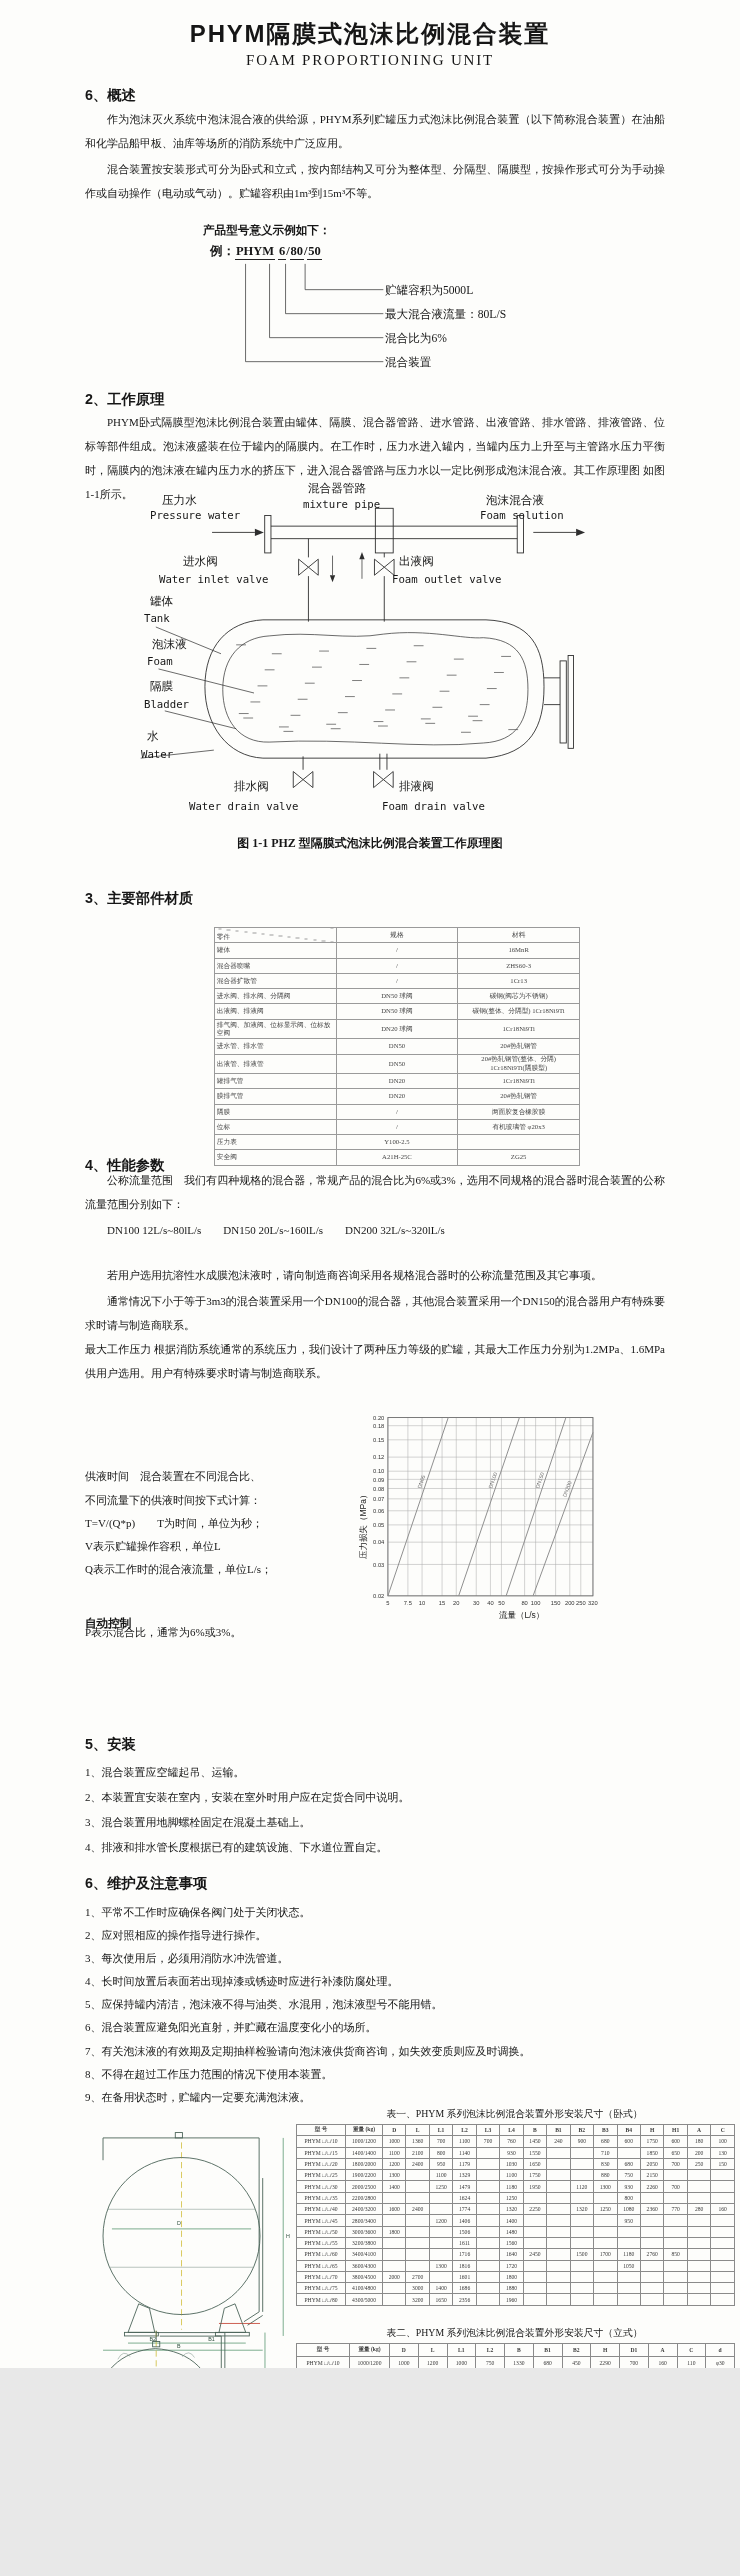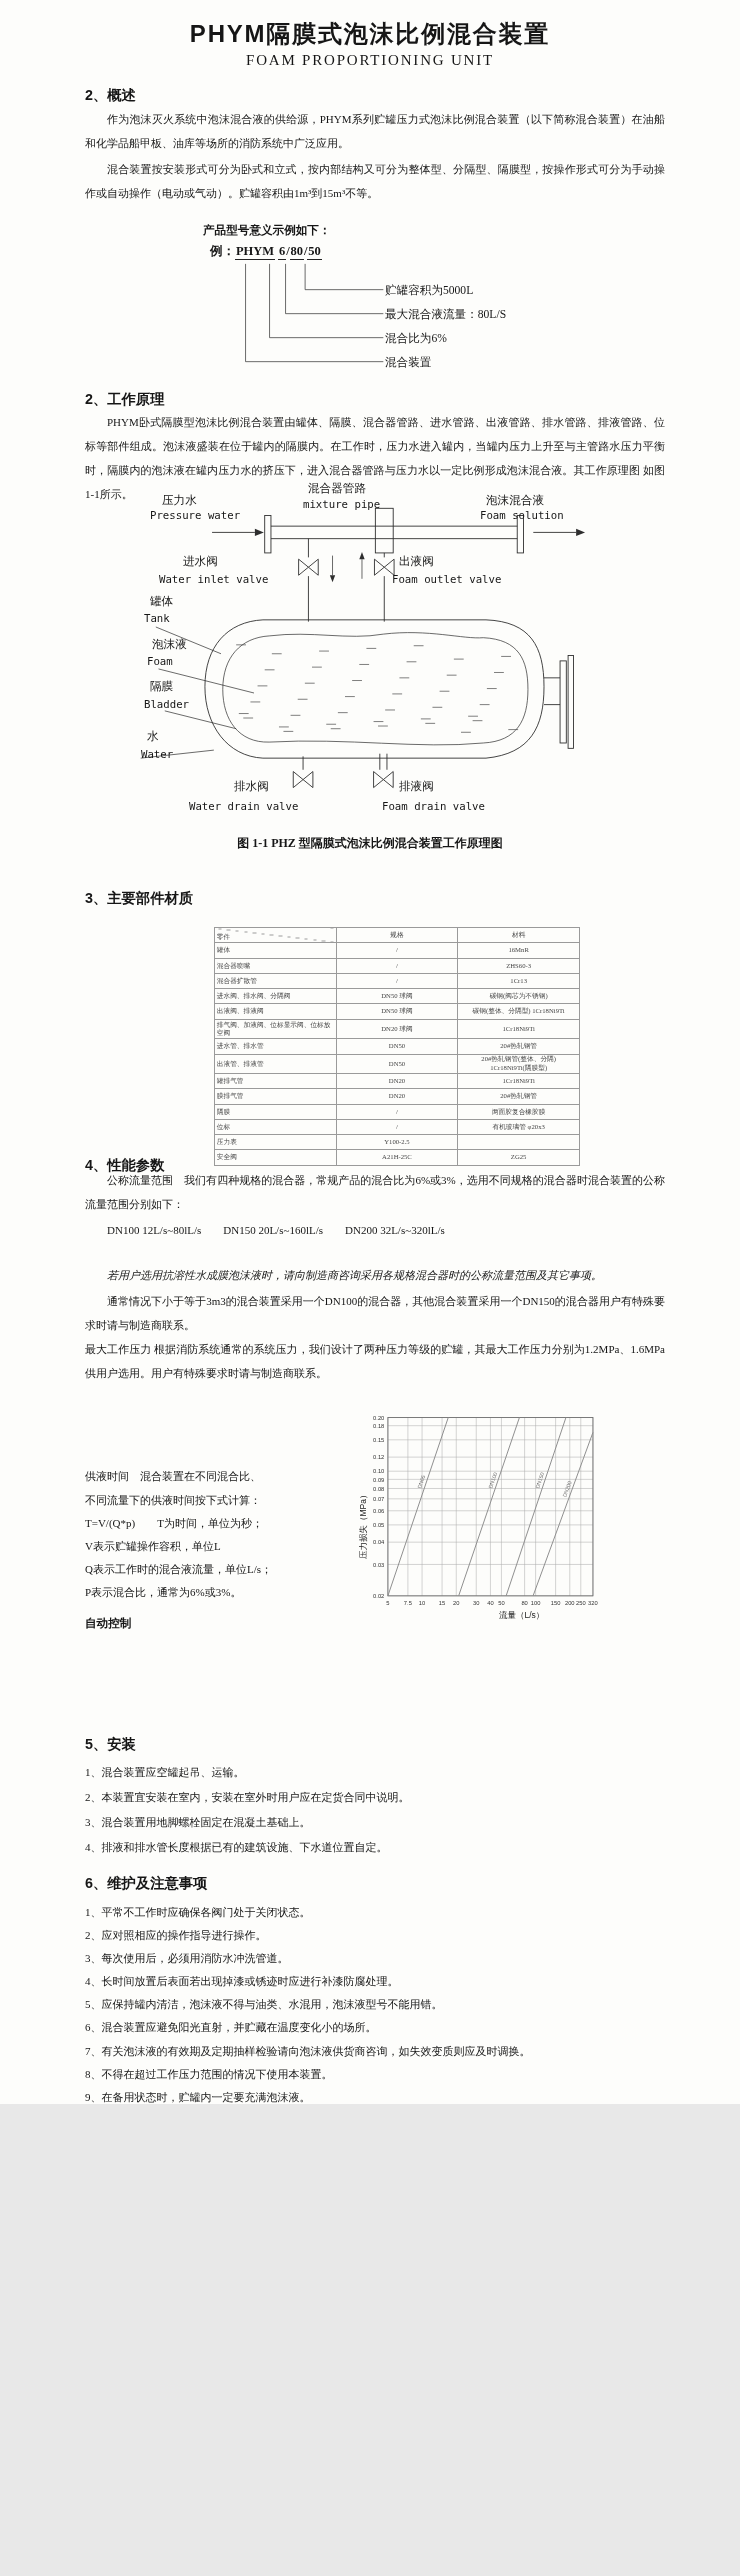--- a/index.html
+++ b/index.html
@@ -1,16 +1,16 @@
 <!DOCTYPE html>
 <html style="font-size:14.3px"><head>
 <meta charset="utf-8">
 <style>
   html,body{margin:0;padding:0;background:#e8e8e8;}
-  #page{position:relative;width:740px;height:2104px;background:#fdfdfb;overflow:hidden;
+  #page{position:relative;width:740px;height:2368px;background:#fdfdfb;overflow:hidden;
         font-family:"Liberation Serif",serif;color:#161616;}
   .abs{position:absolute;}
   .title{width:740px;text-align:center;font-family:"Liberation Sans",sans-serif;
          font-weight:bold;font-size:24px;letter-spacing:1.8px;}
   .subtitle{width:740px;text-align:center;font-size:15px;letter-spacing:1.8px;}
   .hd{font-family:"Liberation Sans",sans-serif;font-weight:bold;font-size:14.3px;white-space:nowrap;}
   .par{font-size:11px;line-height:24px;text-align:justify;text-indent:22px;width:580px;}
   .ln{font-size:11px;white-space:nowrap;}
   .bold{font-weight:bold;}
   .cnl{font-size:11.6px;white-space:nowrap;}
@@ -49,21 +49,21 @@
   .dtx{font-size:6px;fill:#2f4f3f;font-family:"Liberation Sans",sans-serif;}
 </style>
 </head>
 <body>
 
 <div id="page">
 
   <div class="abs title" style="top:18px;left:0;">PHYM隔膜式泡沫比例混合装置</div>
   <div class="abs subtitle" style="top:52px;left:0;">FOAM PROPORTIONING UNIT</div>
 
-  <div class="abs hd" style="left:85px;top:86px;">2、概述</div>
+  <div class="abs hd" style="left:85px;top:86px;">6、概述</div>
   <div class="abs par" style="left:85px;top:107px;">作为泡沫灭火系统中泡沫混合液的供给源，PHYM系列贮罐压力式泡沫比例混合装置（以下简称混合装置）在油船和化学品船甲板、油库等场所的消防系统中广泛应用。</div>
   <div class="abs par" style="left:85px;top:157px;">混合装置按安装形式可分为卧式和立式，按内部结构又可分为整体型、分隔型、隔膜型，按操作形式可分为手动操作或自动操作（电动或气动）。贮罐容积由1m³到15m³不等。</div>
 
   <div class="abs ln bold" style="left:203px;top:223px;font-size:11.6px;">产品型号意义示例如下：</div>
   <div class="abs ln bold" style="left:210px;top:243px;font-size:12.5px;"><span>例：</span><span class="u">PHYM</span> <span class="u">6</span>/<span class="u">80</span>/<span class="u">50</span></div>
   <svg class="abs" style="left:80px;top:223px;" width="580" height="160" viewBox="0 0 650 180">
     <path class="fig2" d="M185,46 V156 H340"></path>
     <path class="fig2" d="M212,46 V129 H340"></path>
     <path class="fig2" d="M230,46 V102 H340"></path>
     <path class="fig2" d="M252,46 V75 H340"></path>
@@ -271,30 +271,30 @@
           <td>安全阀</td>
           <td>A21H-25C</td>
           <td>ZG25</td>
         </tr>
       </tbody>
   </table>
 
   <div class="abs hd" style="left:85px;top:1156px;">4、性能参数</div>
   <div class="abs par" style="left:85px;top:1168px;">公称流量范围　我们有四种规格的混合器，常规产品的混合比为6%或3%，选用不同规格的混合器时混合装置的公称流量范围分别如下：</div>
   <div class="abs ln" style="left:107px;top:1223px;">DN100  12L/s~80lL/s　　DN150  20L/s~160lL/s　　DN200  32L/s~320lL/s</div>
-  <div class="abs par" style="left:85px;top:1263px;font-style:italic;">若用户选用抗溶性水成膜泡沫液时，请向制造商咨询采用各规格混合器时的公称流量范围及其它事项。</div>
+  <div class="abs par" style="left:85px;top:1263px;">若用户选用抗溶性水成膜泡沫液时，请向制造商咨询采用各规格混合器时的公称流量范围及其它事项。</div>
   <div class="abs par" style="left:85px;top:1289px;">通常情况下小于等于3m3的混合装置采用一个DN100的混合器，其他混合装置采用一个DN150的混合器用户有特殊要求时请与制造商联系。</div>
   <div class="abs par" style="left:85px;top:1337px;text-indent:0;">最大工作压力 根据消防系统通常的系统压力，我们设计了两种压力等级的贮罐，其最大工作压力分别为1.2MPa、1.6MPa供用户选用。用户有特殊要求时请与制造商联系。</div>
 
   <div class="abs ln" style="left:85px;top:1469px;">供液时间　混合装置在不同混合比、</div>
   <div class="abs ln" style="left:85px;top:1493px;">不同流量下的供液时间按下式计算：</div>
   <div class="abs ln" style="left:85px;top:1516px;">T=V/(Q*p)　　T为时间，单位为秒；</div>
   <div class="abs ln" style="left:85px;top:1539px;">V表示贮罐操作容积，单位L</div>
   <div class="abs ln" style="left:85px;top:1562px;">Q表示工作时的混合液流量，单位L/s；</div>
-  <div class="abs ln" style="left:85px;top:1585px;">P表示混合比，通常为6%或3%。</div>
+  <div class="abs ln" style="left:85px;top:1625px;">P表示混合比，通常为6%或3%。</div>
 
   <svg class="abs" id="chart-svg" style="left:346px;top:1405px;" width="263" height="223" viewBox="0 0 295 250">
       <line x1="47" y1="14" x2="47" y2="214" class="grid"></line>
       <text x="47" y="224" class="tick" text-anchor="middle">5</text>
       <line x1="69.42356252764432" y1="14" x2="69.42356252764432" y2="214" class="grid"></line>
       <text x="69.42356252764432" y="224" class="tick" text-anchor="middle">7.5</text>
       <line x1="85.33333333333333" y1="14" x2="85.33333333333333" y2="214" class="grid"></line>
       <text x="85.33333333333333" y="224" class="tick" text-anchor="middle">10</text>
       <line x1="107.75689586097766" y1="14" x2="107.75689586097766" y2="214" class="grid"></line>
       <text x="107.75689586097766" y="224" class="tick" text-anchor="middle">15</text>

